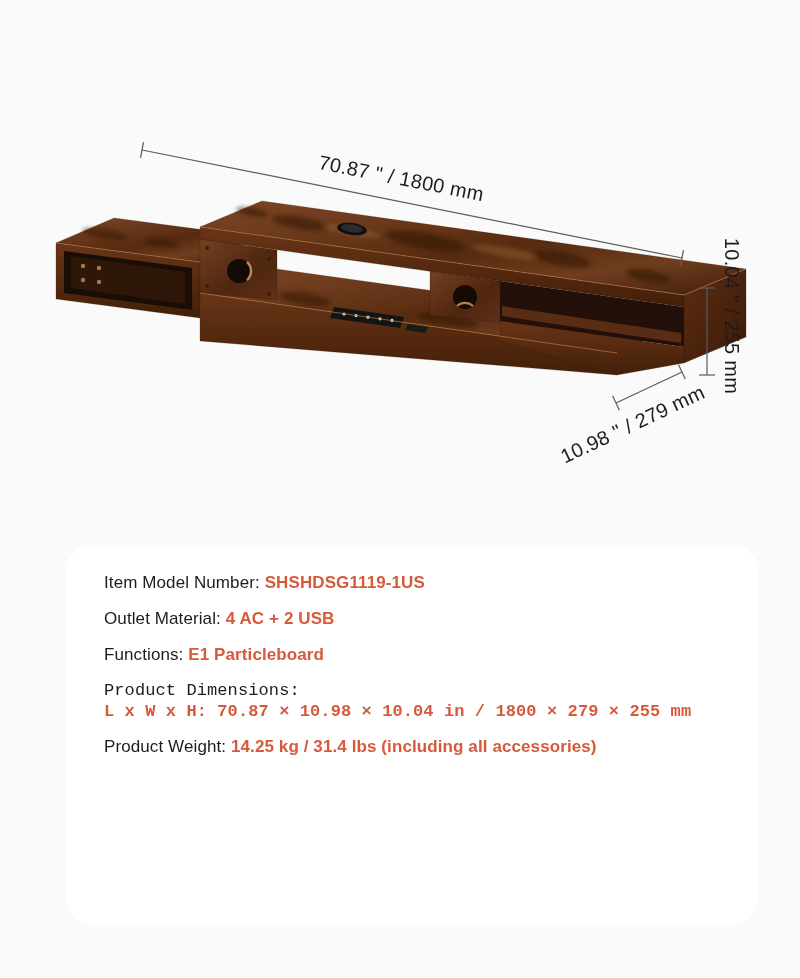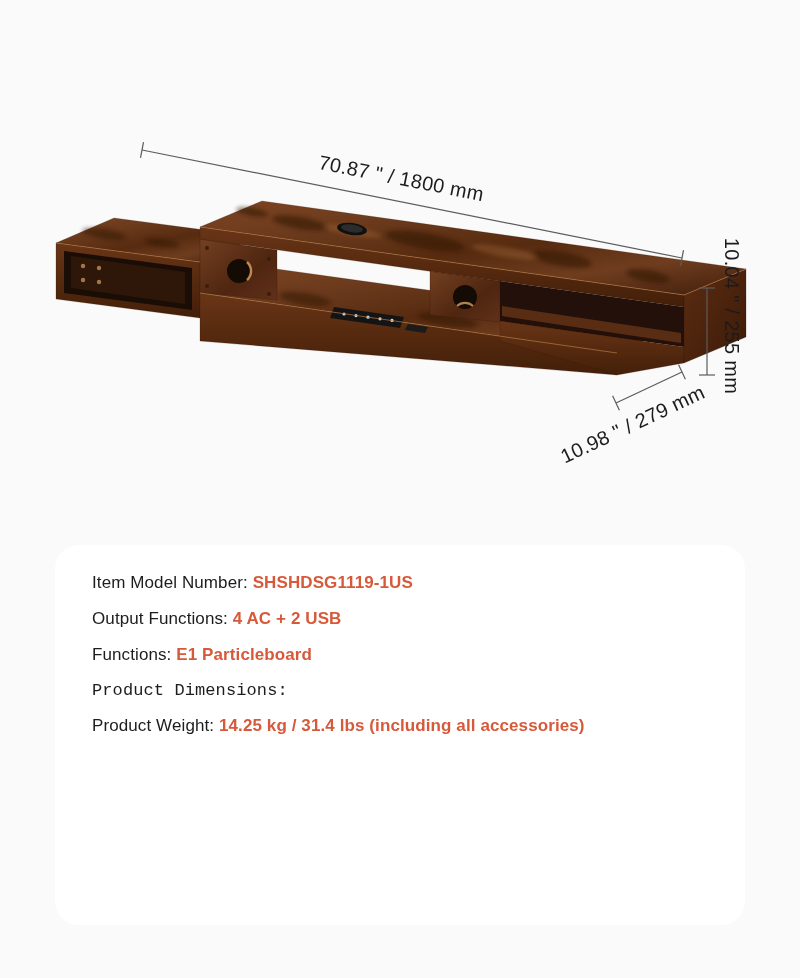--- a/index.html
+++ b/index.html
@@ -1,20 +1,20 @@
 <!DOCTYPE html>
 <html><head>
 <meta charset="utf-8">
 <style>
   html,body{margin:0;padding:0;}
   body{font-family:"Liberation Sans",sans-serif;}
   .page{position:relative;width:800px;height:978px;background:#fafafa;overflow:hidden;}
   .hero{position:absolute;top:0;left:0;width:800px;height:520px;}
   .spec-card{
-    position:absolute;left:55px;top:545px;width:690px;min-height:380px;
+    position:absolute;left:67px;top:545px;width:690px;min-height:380px;
     background:#ffffff;border-radius:24px;box-sizing:border-box;
     padding:27px 30px 28px 37px;
   }
   .row{margin:0 0 14px;font-size:17px;line-height:22px;color:#1d1d1f;letter-spacing:.1px;}
   .row:last-child{margin-bottom:16px;}
   .row.dims{line-height:21px;font-family:Liberation Mono, monospace;}
   .lbl{color:#1d1d1f;font-weight:400;}
   .val{color:#d65a3a;font-weight:700;}
   .gap{display:inline-block;width:12px;}
   .dimtext{font-family:"Liberation Sans",sans-serif;font-size:20px;fill:#1c1c1e;letter-spacing:.3px;}
@@ -165,28 +165,29 @@
       <text class="dimtext" x="633" y="431" text-anchor="middle" transform="rotate(-25.2 633 425)">10.98 " / 279 mm</text>
     </svg>
   </div>
 
   <div class="spec-card">
     <p class="row">
       <span class="lbl">Item Model Number:</span>
       <span class="val">SHSHDSG1119-1US</span>
     </p>
     <p class="row">
-      <span class="lbl">Output Functions:</span>
+      <span class="lbl">Outlet Material:</span>
       <span class="val">4 AC + 2 USB</span>
     </p>
     <p class="row">
       <span class="lbl">Functions:</span>
       <span class="val">E1 Particleboard</span>
     </p>
     <p class="row dims">
       <span class="lbl">Product Dimensions:</span><br>
+      <span class="val">L x W x H: 70.87 × 10.98 × 10.04 in / 1800 × 279 × 255 mm</span>
     </p>
     <p class="row">
       <span class="lbl">Product Weight:</span>
       <span class="val">14.25 kg / 31.4 lbs (including all accessories)</span>
     </p>
   </div>
 </div>
 
 </body></html>

